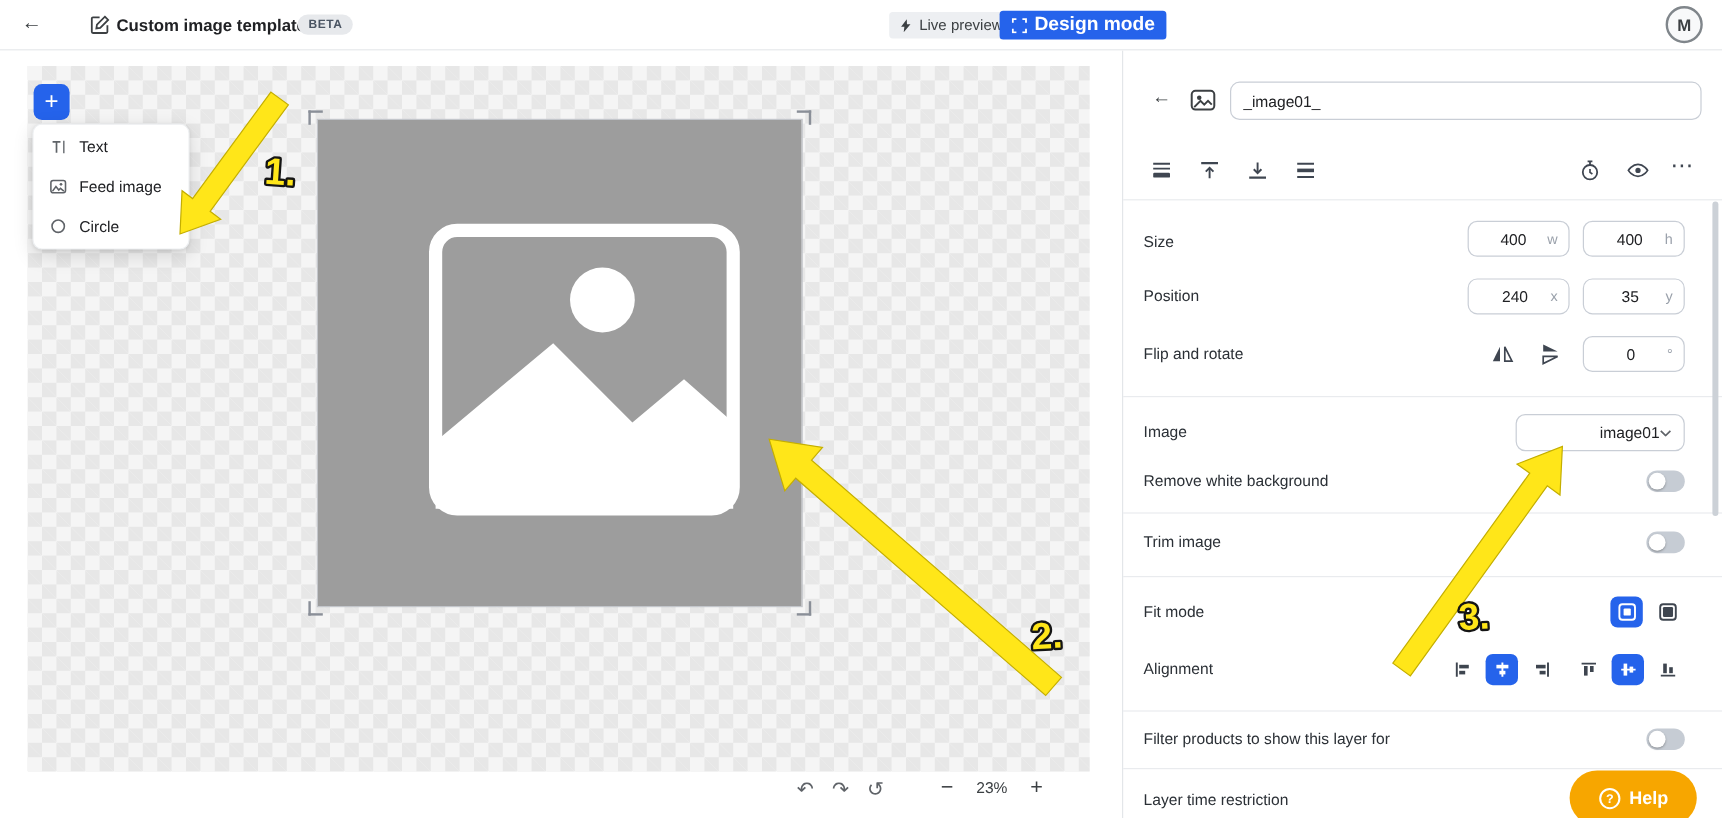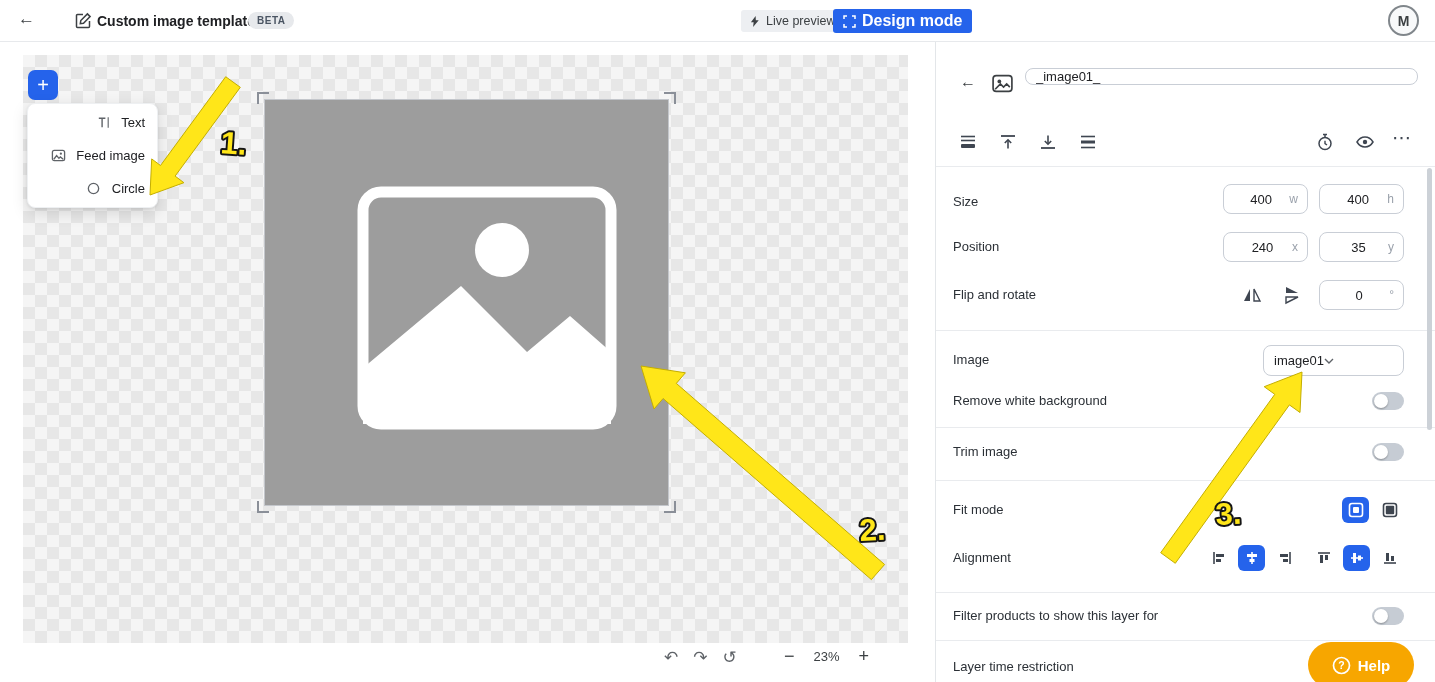--- a/index.html
+++ b/index.html
@@ -24,54 +24,54 @@
   .artboard {
     position: absolute; left: 23px; top: 13px; width: 885px; height: 588px;
     background-color: #f5f5f5;
     background-image:
       linear-gradient(45deg, #e7e7e7 25%, transparent 25%, transparent 75%, #e7e7e7 75%),
       linear-gradient(45deg, #e7e7e7 25%, transparent 25%, transparent 75%, #e7e7e7 75%);
     background-size: 24px 24px; background-position: 0 0, 12px 12px;
   }
   .add-btn { position: absolute; left: 28px; top: 28px; width: 30px; height: 30px; background: #2563eb; color: #fff; border-radius: 7px; display: flex; align-items: center; justify-content: center; font-size: 20px; font-weight: 400; cursor: pointer; z-index: 6; }
   .add-menu { position: absolute; left: 27px; top: 61px; width: 131px; background: #fff; border: 1px solid #eef0f2; border-radius: 8px; box-shadow: 0 1px 3px rgba(0,0,0,.08), 0 5px 16px rgba(0,0,0,.13); z-index: 10; padding: 2px 0; }
-  .menu-item { height: 33px; display: flex; align-items: center; padding: 0 12px; gap: 10px; font-size: 13px; color: #202124; cursor: pointer; justify-content: flex-end; }
+  .menu-item { height: 33px; display: flex; align-items: center; padding: 0 12px; gap: 10px; font-size: 13px; color: #202124; cursor: pointer; }
   .menu-item .mi-icon { width: 16px; height: 16px; color: #5f6368; display: flex; align-items: center; justify-content: center; }
 
   .placeholder { position: absolute; left: 265px; top: 58px; width: 403px; height: 405px; background: #9d9d9d; outline: 1px solid #c3c6cb; z-index: 3; }
   .corner { position: absolute; width: 12px; height: 12px; z-index: 4; }
   .corner.tl { left: -8px; top: -8px; border-top: 2px solid #8a8f98; border-left: 2px solid #8a8f98; }
   .corner.tr { right: -8px; top: -8px; border-top: 2px solid #8a8f98; border-right: 2px solid #8a8f98; }
   .corner.bl { left: -8px; bottom: -8px; border-bottom: 2px solid #8a8f98; border-left: 2px solid #8a8f98; }
   .corner.br { right: -8px; bottom: -8px; border-bottom: 2px solid #8a8f98; border-right: 2px solid #8a8f98; }
 
   .create-var-btn { position: absolute; left: 36px; top: 602px; height: 30px; padding: 0 16px; background: #2563eb; color: #fff; border-radius: 6px; font-size: 13px; font-weight: 700; display: flex; align-items: center; cursor: pointer; }
   .history-group { position: absolute; left: 664px; top: 605px; display: flex; gap: 15px; font-size: 17px; color: #5f6368; }
   .history-group span { cursor: pointer; }
   .zoom-group { position: absolute; left: 784px; top: 604px; display: flex; align-items: center; gap: 19px; color: #3c4043; }
   .zoom-group .zbtn { font-size: 18px; cursor: pointer; }
   .zoom-group .zlabel { font-size: 13px; }
 
   
   .inspector { position: absolute; top: 42px; left: 935px; width: 500px; height: 640px; background: #fff; border-left: 1px solid #e3e6e9; z-index: 5; }
   .insp-back { position: absolute; left: 24px; top: 31px; font-size: 16px; color: #3c4043; cursor: pointer; }
   .insp-img-icon { position: absolute; left: 55px; top: 30px; color: #3c4043; }
-  .name-input { position: absolute; left: 89px; top: 26px; width: 393px; height: 17px; border: 1px solid #c9ced6; border-radius: 8px; padding: 0 10px; font-size: 13px; color: #202124; font-family: "Liberation Sans", sans-serif; background: #fff; }
+  .name-input { position: absolute; left: 89px; top: 26px; width: 393px; height: 32px; border: 1px solid #c9ced6; border-radius: 8px; padding: 0 10px; font-size: 13px; color: #202124; font-family: "Liberation Sans", sans-serif; background: #fff; }
   .tool-icon { position: absolute; top: 90px; width: 20px; height: 20px; color: #3f4651; cursor: pointer; }
   .tool-icon.right { color: #3f4651; }
   .more-dots { position: absolute; top: 84px; font-size: 19px; color: #3f4651; cursor: pointer; }
 
   .divider { position: absolute; left: 0; width: 500px; height: 1px; background: #e9ebee; }
   .label { position: absolute; left: 17px; font-size: 13px; color: #2b3036; }
 
   .num-input { position: absolute; width: 85px; height: 30px; border: 1px solid #c9ced6; border-radius: 8px; background: #fff; display: flex; align-items: center; padding: 0 9px; }
   .num-input .val { flex: 1; text-align: center; font-size: 13px; color: #202124; }
   .num-input .suffix { font-size: 12px; color: #9aa1ab; }
 
-  .select { position: absolute; height: 31px; border: 1px solid #c9ced6; border-radius: 8px; display: flex; align-items: center; justify-content: flex-start; padding: 0 10px; font-size: 13px; color: #202124; background: #fff; cursor: pointer; }
+  .select { position: absolute; height: 31px; border: 1px solid #c9ced6; border-radius: 8px; display: flex; align-items: center; justify-content: flex-end; padding: 0 10px; font-size: 13px; color: #202124; background: #fff; cursor: pointer; }
 
   .toggle { position: absolute; width: 32px; height: 18px; border-radius: 10px; background: #c6ccd4; cursor: pointer; }
   .toggle::after { content: ""; position: absolute; left: 2px; top: 2px; width: 14px; height: 14px; border-radius: 50%; background: #fff; box-shadow: 0 1px 2px rgba(0,0,0,.3); }
 
   .icon-btn { position: absolute; width: 27px; height: 26px; border-radius: 6px; display: flex; align-items: center; justify-content: center; color: #3e454f; cursor: pointer; }
   .icon-btn.selected { background: #2563eb; color: #fff; }
   .flip-btn { position: absolute; width: 24px; height: 24px; display: flex; align-items: center; justify-content: center; color: #3f4651; cursor: pointer; }
 
   .scrollbar { position: absolute; left: 491px; top: 126px; width: 5px; height: 262px; background: #ccd1d7; border-radius: 3px; cursor: pointer; }
 

